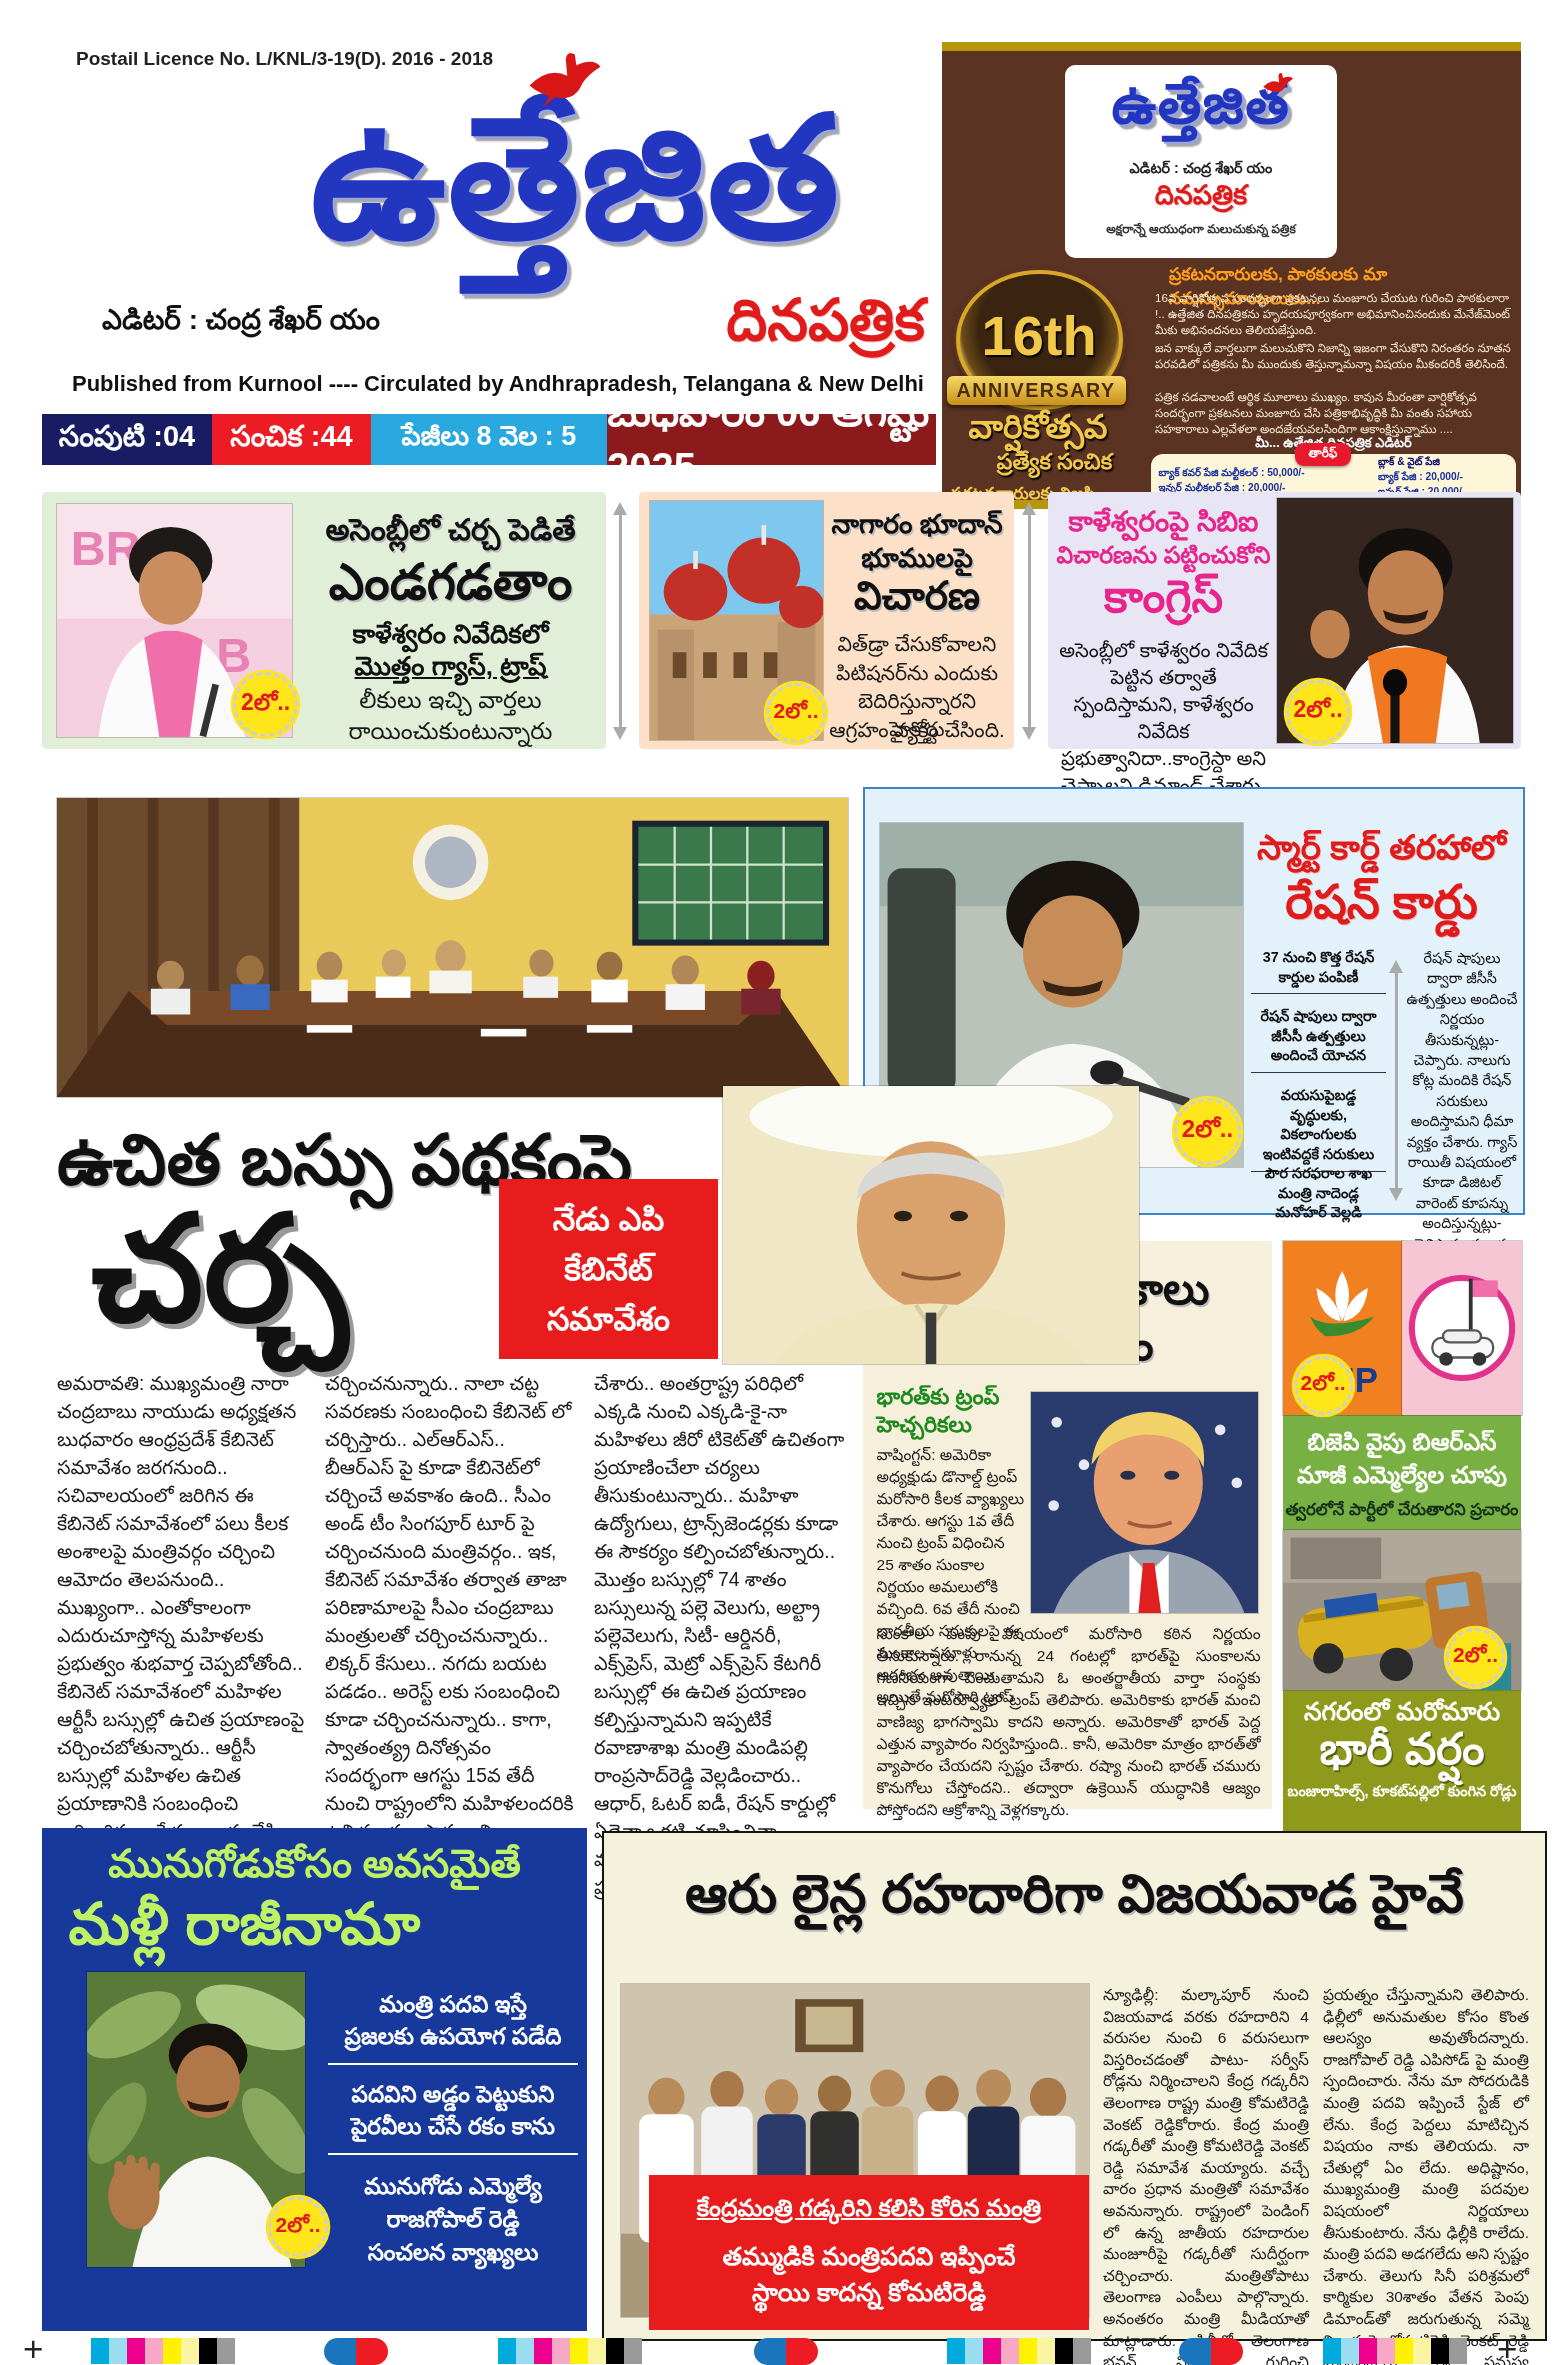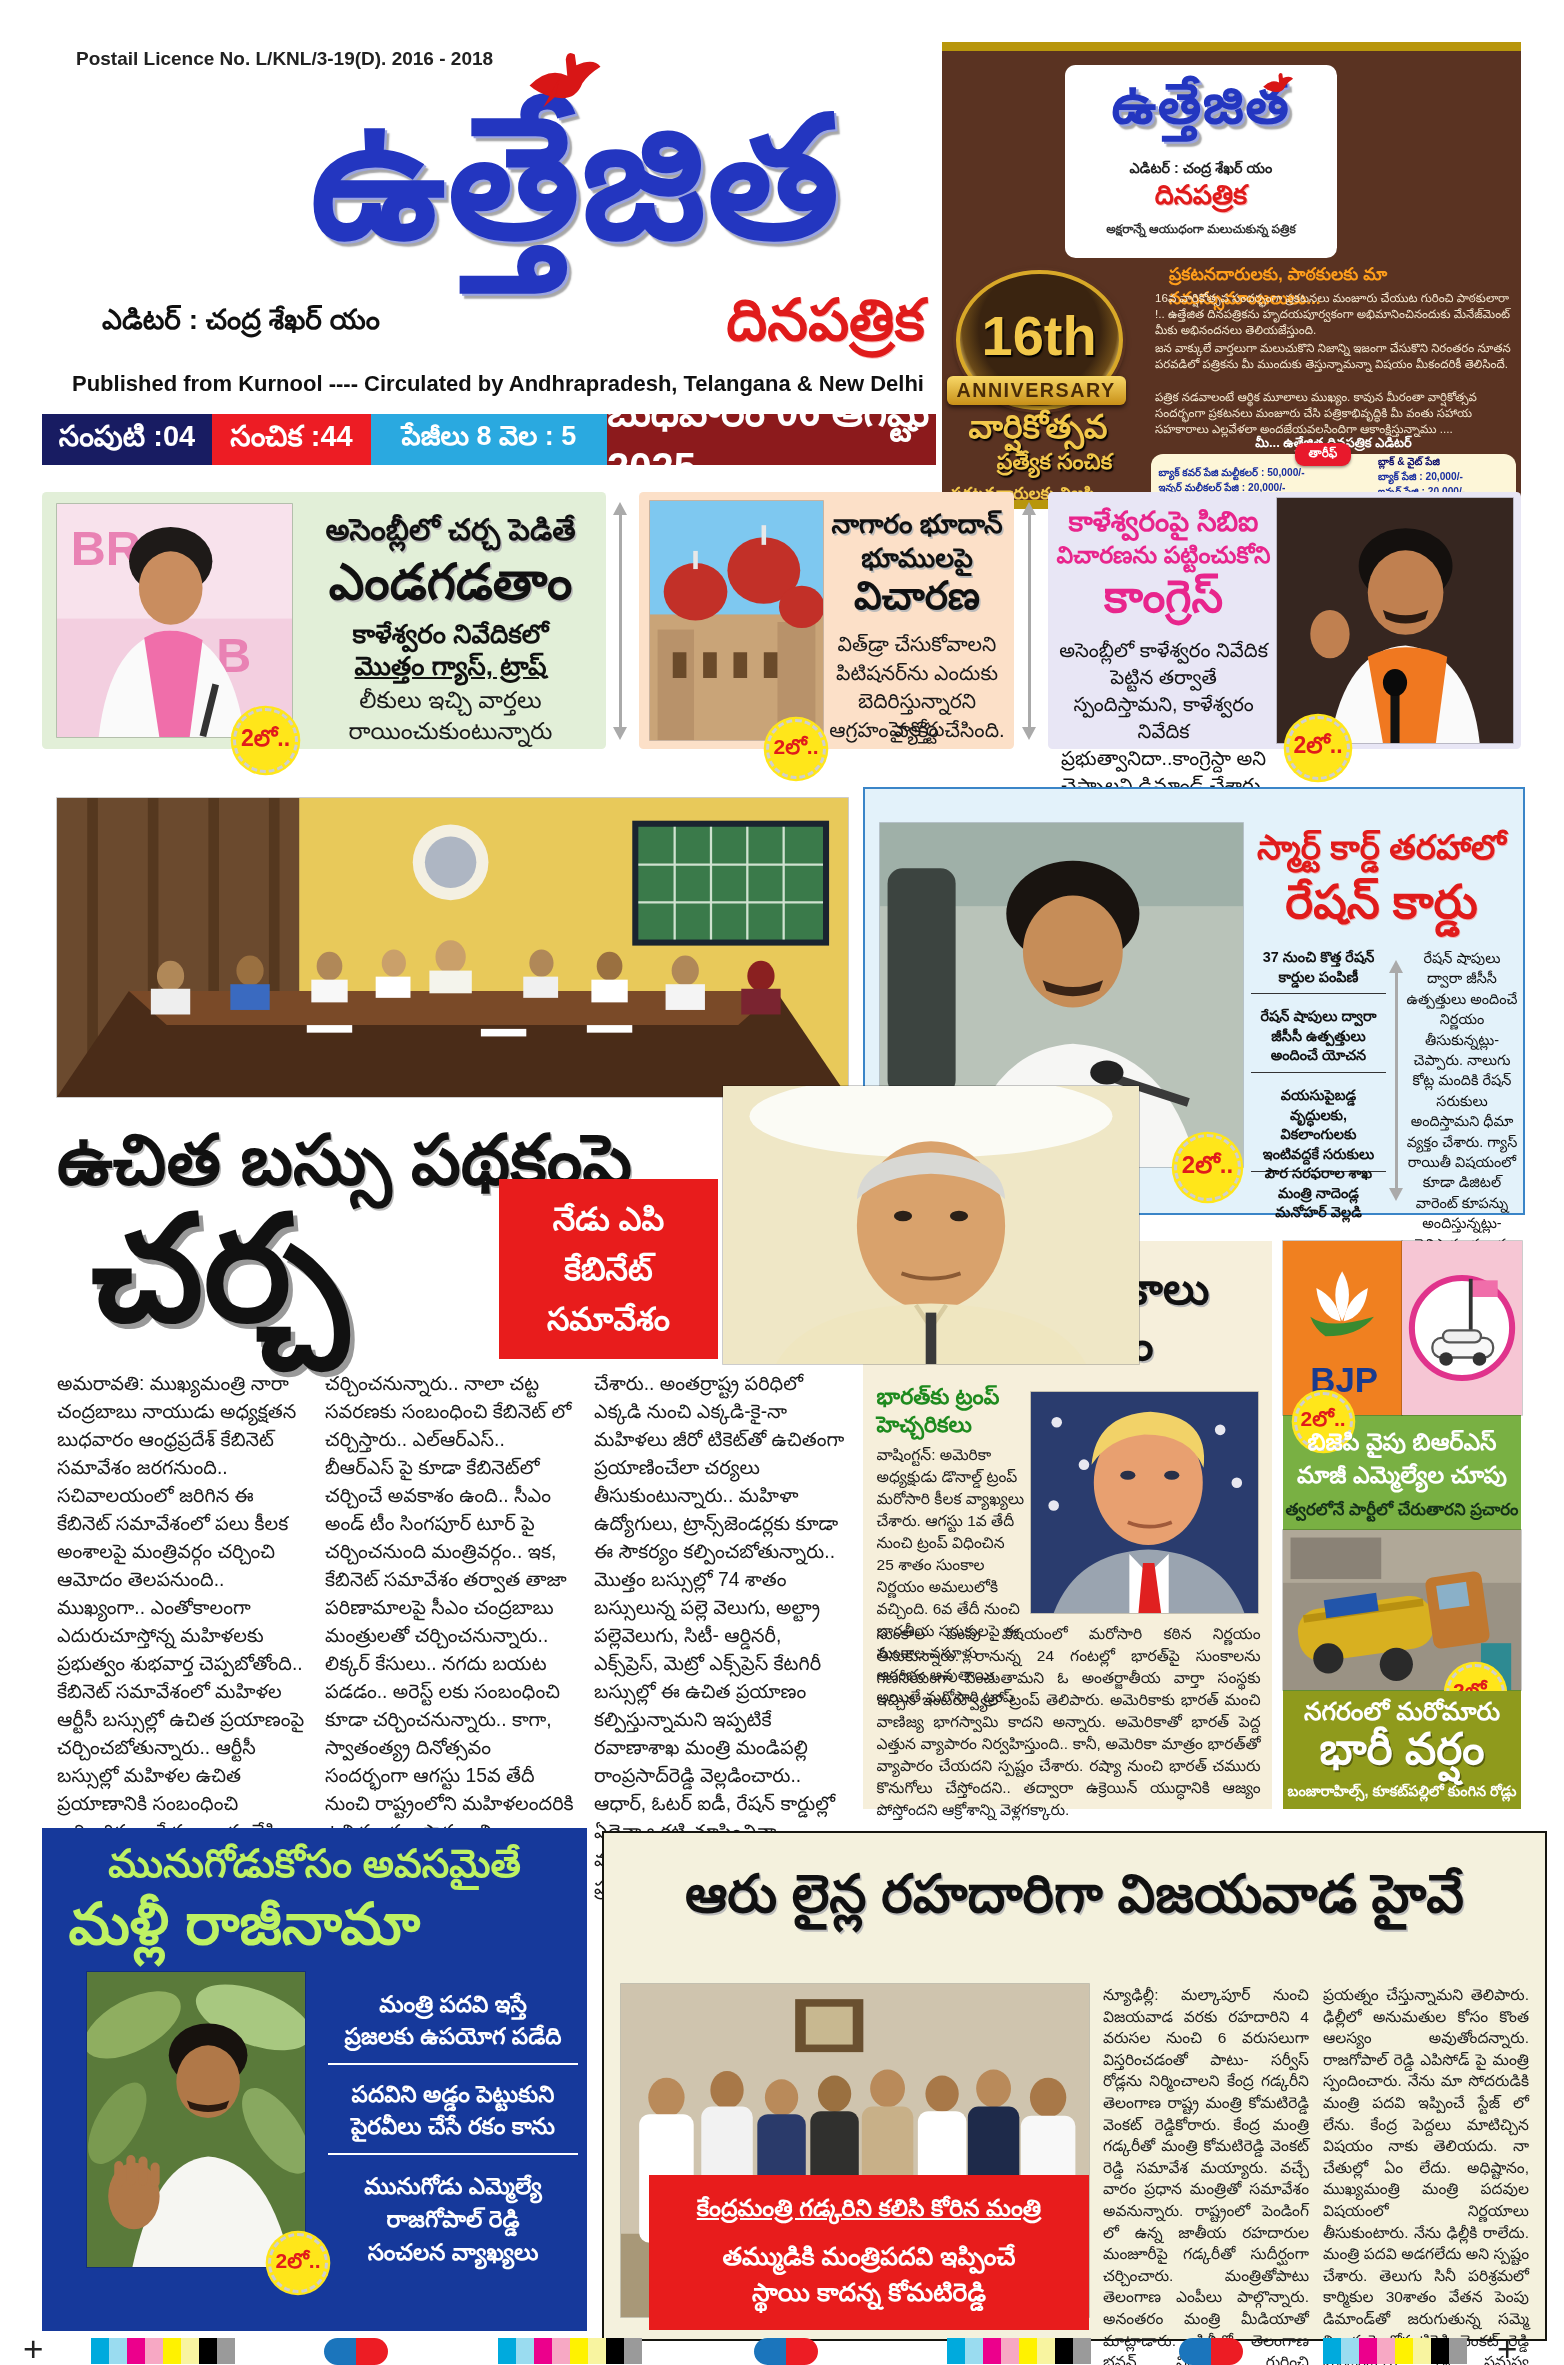--- a/index.html
+++ b/index.html
@@ -24,21 +24,21 @@
   .ribbon{background:linear-gradient(180deg,#f8d868,#c89018);border-radius:6px;
           color:#4a2c08;font-weight:bold;text-align:center;box-shadow:0 2.3px 4.5px rgba(0,0,0,.5);}
   .tariff-box{background:#fdf6d8;border-radius:12px;}
   .tariff-tag{background:#e8192c;color:#fff;font-weight:bold;border-radius:9px;
               padding:3px 13.6px;box-shadow:0 1.5px 3px rgba(0,0,0,.4);}
   .tariff-line{color:#1a2fa0;font-weight:bold;}
   
   .strip-box{border-radius:4.5px;}
   .page-badge{border-radius:50%;background:#ffe61a;border:3px dashed #cfcfcf;
               box-shadow:0 0 0 2.3px #ffe61a;display:flex;align-items:center;justify-content:center;
-              color:#e01b1b;font-weight:bold;margin-top:36px;}
+              color:#e01b1b;font-weight:bold;}
   .v-arrow{width:3px;background:#aaa;}
   .v-arrow:before,.v-arrow:after{content:"";position:absolute;left:-6px;border:7.6px solid transparent;}
   .v-arrow:before{top:-13.6px;border-bottom:13.6px solid #aaa;}
   .v-arrow:after{bottom:-13.6px;border-top:13.6px solid #aaa;}
   .hd-black{color:#111;font-weight:bold;text-shadow:1.5px 1.5px 0 #bbb;}
   .hd-pink{color:#e8258c;font-weight:bold;}
   .hd-red{color:#e01b1b;font-weight:bold;text-shadow:0.8px 0.8px 0 #f0b0b0;}
   .body-txt{color:#1a1a1a;}
   .redbox{background:#e81c1c;color:#fff;font-weight:bold;display:flex;flex-direction:column;
           justify-content:center;align-items:center;}
@@ -380,21 +380,21 @@
         </g>
         <circle cx="60" cy="170" r="20" fill="#2a2a2a"></circle>
         <circle cx="150" cy="178" r="22" fill="#2a2a2a"></circle>
         <rect x="262" y="150" width="40" height="62" fill="#2e8a92"></rect>
       </svg>
     </div>
     <div class="abs page-badge" style="left:163px;top:387px;width:53px;height:53px;font-size:21px;">
         <span>2లో..</span>
       </div>
 
-    <div class="abs olive-panel" style="left:0;top:450px;width:238px;height:118px;">
+    <div class="abs olive-panel" style="left:0;top:450px;width:238px;height:140px;">
       <div class="abs b wtxt ctr" style="left:0;top:6px;width:238px;font-size:25px;">నగరంలో మరోమారు</div>
       <div class="abs wtxt ctr" style="left:0;top:33px;width:238px;font-size:44px;font-weight:bold;text-shadow:1.5px 1.5px 0 #5a6010;">భారీ వర్షం</div>
       <div class="abs b wtxt ctr" style="left:0;top:92px;width:238px;font-size:14.4px;">బంజారాహిల్స్, కూకట్‌పల్లిలో కుంగిన రోడ్లు</div>
     </div>
   </aside>
 
   <section class="abs blue-panel" style="left:42px;top:1828px;width:545px;height:503px;">
     <div class="abs b ytxt ctr" style="left:0;top:13.6px;width:545px;font-size:39px;">మునుగోడుకోసం అవసమైతే</div>
     <div class="abs b ytxt" style="left:26.5px;top:62px;width:515px;font-size:58px;">మళ్లీ రాజీనామా</div>
 

